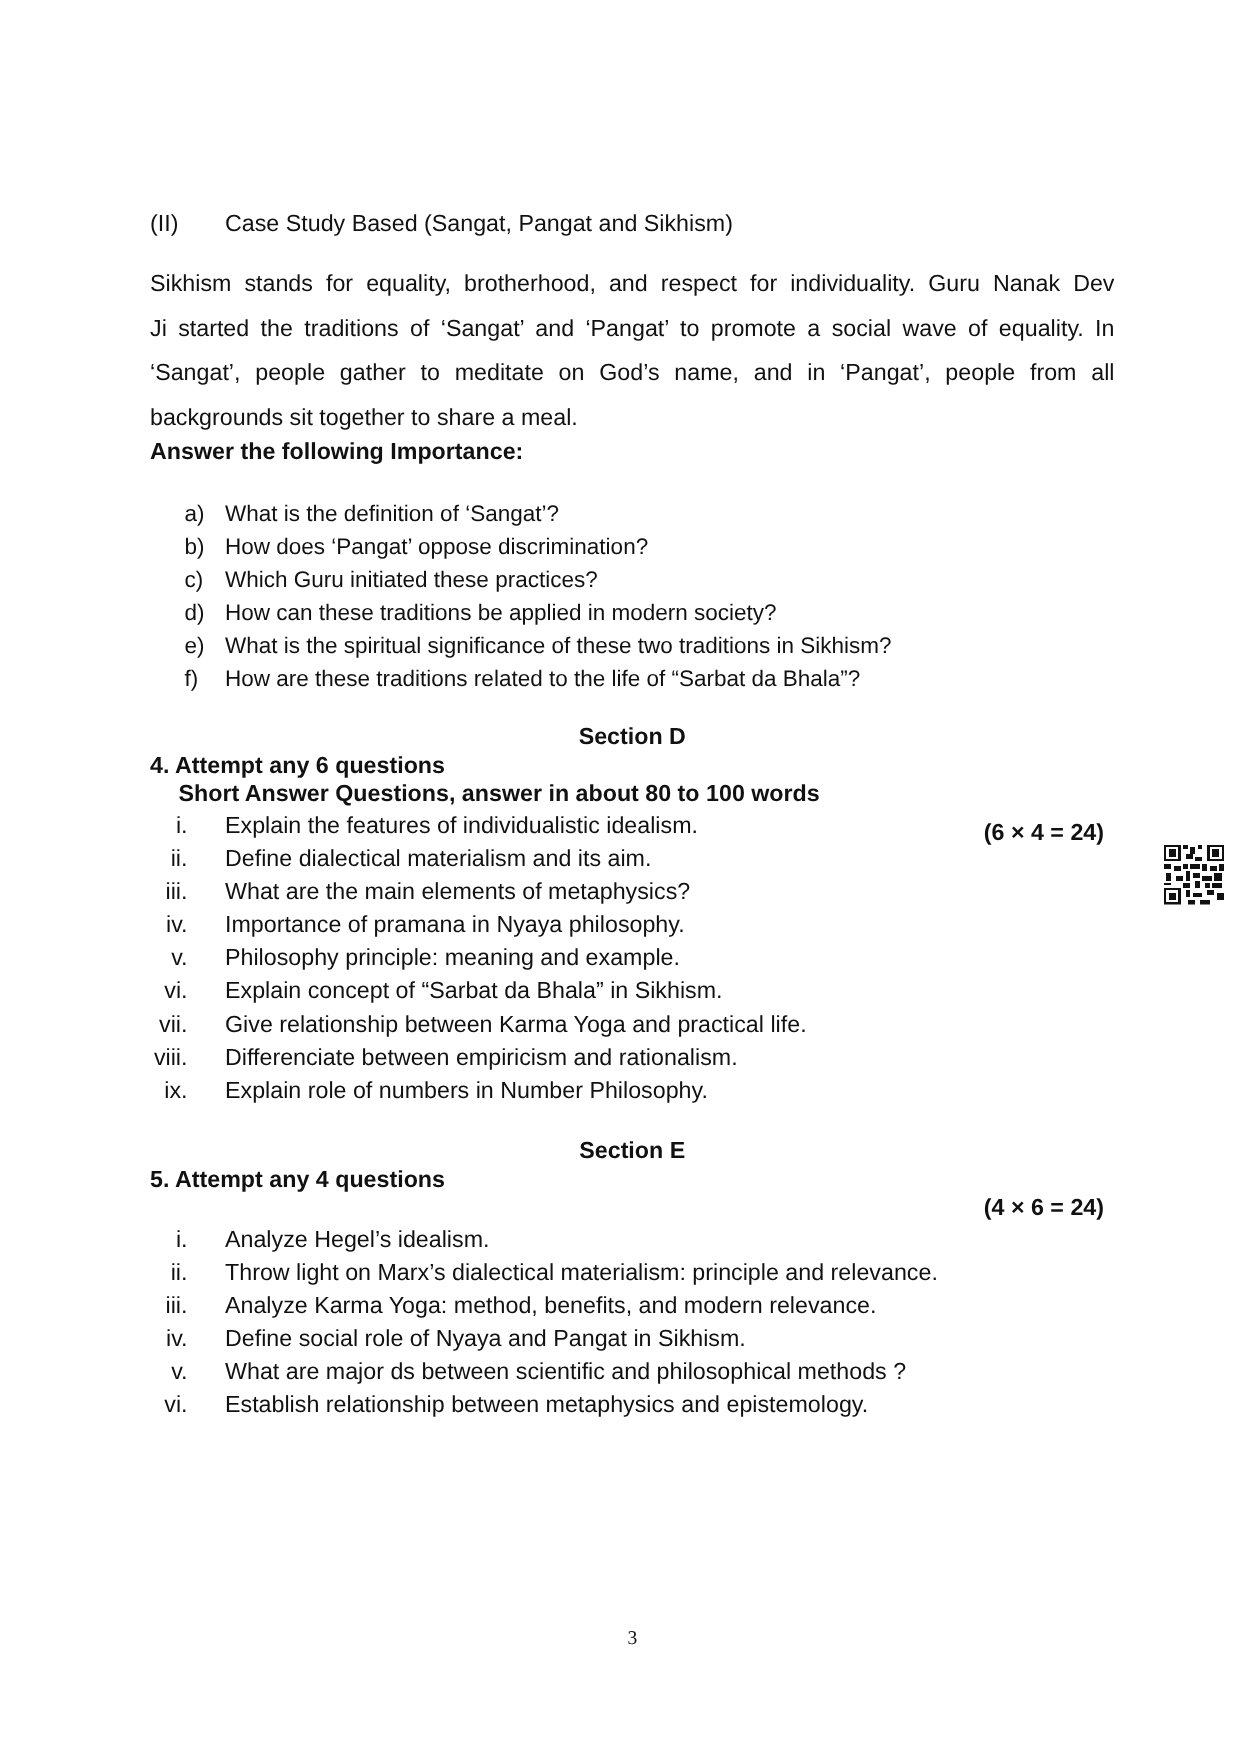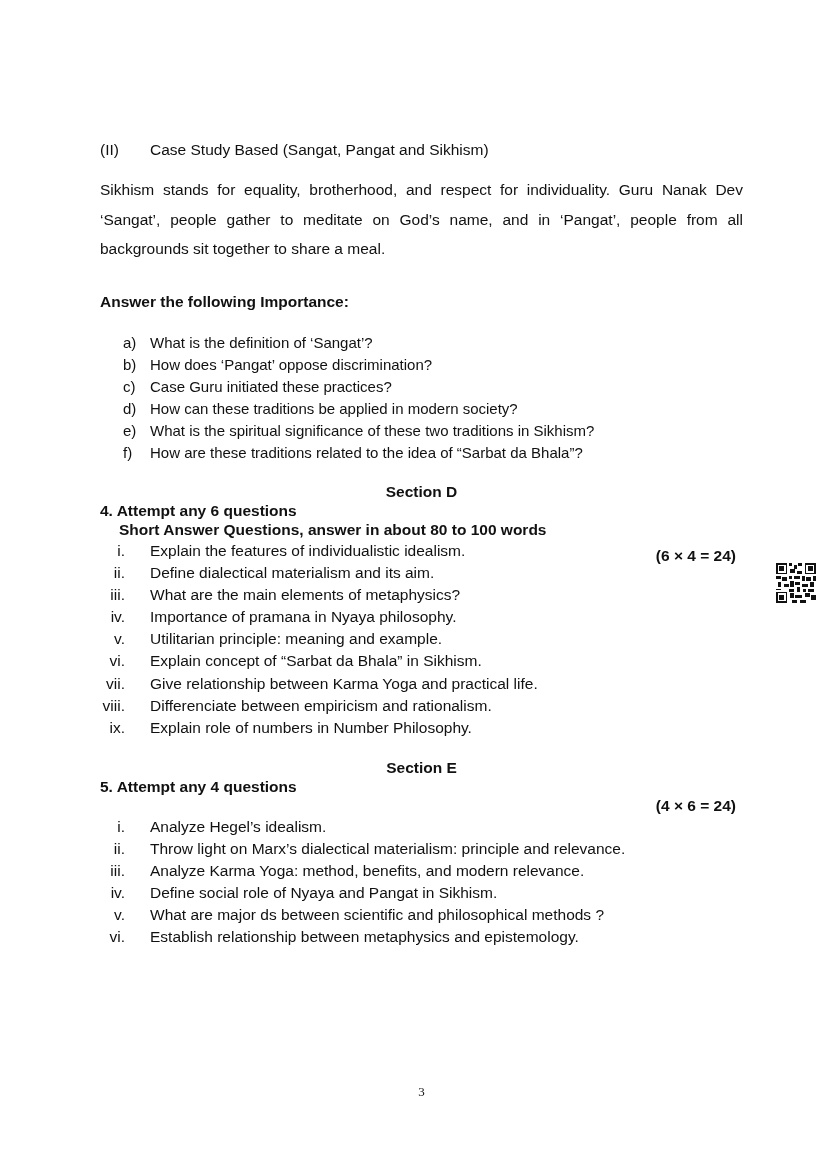--- a/index.html
+++ b/index.html
@@ -29,33 +29,34 @@
 <body>
 
 <div class="page">
 
   <div class="abs cs-head">
     <span class="num">(II)</span><span>Case Study Based (Sangat, Pangat and Sikhism)</span>
   </div>
 
   <div class="para">
     <div>Sikhism stands for equality, brotherhood, and respect for individuality. Guru Nanak Dev</div>
+    <div>Ji started the traditions of ‘Sangat’ and ‘Pangat’ to promote a social wave of equality. In</div>
     <div>‘Sangat’, people gather to meditate on God’s name, and in ‘Pangat’, people from all</div>
     <div class="last">backgrounds sit together to share a meal.</div>
   </div>
 
   <div class="abs answer-head">Answer the following Importance:</div>
 
   <div class="sub-list">
     <div class="sub-item"><span class="lbl">a)</span><span>What is the definition of ‘Sangat’?</span></div>
     <div class="sub-item"><span class="lbl">b)</span><span>How does ‘Pangat’ oppose discrimination?</span></div>
-    <div class="sub-item"><span class="lbl">c)</span><span>Case Guru initiated these practices?</span></div>
+    <div class="sub-item"><span class="lbl">c)</span><span>Which Guru initiated these practices?</span></div>
     <div class="sub-item"><span class="lbl">d)</span><span>How can these traditions be applied in modern society?</span></div>
     <div class="sub-item"><span class="lbl">e)</span><span>What is the spiritual significance of these two traditions in Sikhism?</span></div>
-    <div class="sub-item"><span class="lbl">f)</span><span>How are these traditions related to the idea of “Sarbat da Bhala”?</span></div>
+    <div class="sub-item"><span class="lbl">f)</span><span>How are these traditions related to the life of “Sarbat da Bhala”?</span></div>
   </div>
 
   <div class="abs sec-title" style="top:483px;">Section D</div>
   <div class="abs q-head" style="top:502px;">4.  Attempt any 6 questions</div>
   <div class="abs q-sub" style="top:521px;">Short Answer Questions, answer in about 80 to 100 words</div>
   <div class="abs marks" style="top:547px;">(6 × 4 = 24)</div>
 
   <div class="roman-list" style="top:540px;">
     <div class="roman-item">
         <span class="rn">i.</span>
@@ -68,21 +69,21 @@
     <div class="roman-item">
         <span class="rn">iii.</span>
         <span class="txt">What are the main elements of metaphysics?</span>
       </div>
     <div class="roman-item">
         <span class="rn">iv.</span>
         <span class="txt">Importance of pramana in Nyaya philosophy.</span>
       </div>
     <div class="roman-item">
         <span class="rn">v.</span>
-        <span class="txt">Utilitarian principle: meaning and example.</span>
+        <span class="txt">Philosophy principle: meaning and example.</span>
       </div>
     <div class="roman-item">
         <span class="rn">vi.</span>
         <span class="txt">Explain concept of “Sarbat da Bhala” in Sikhism.</span>
       </div>
     <div class="roman-item">
         <span class="rn">vii.</span>
         <span class="txt">Give relationship between Karma Yoga and practical life.</span>
       </div>
     <div class="roman-item">

